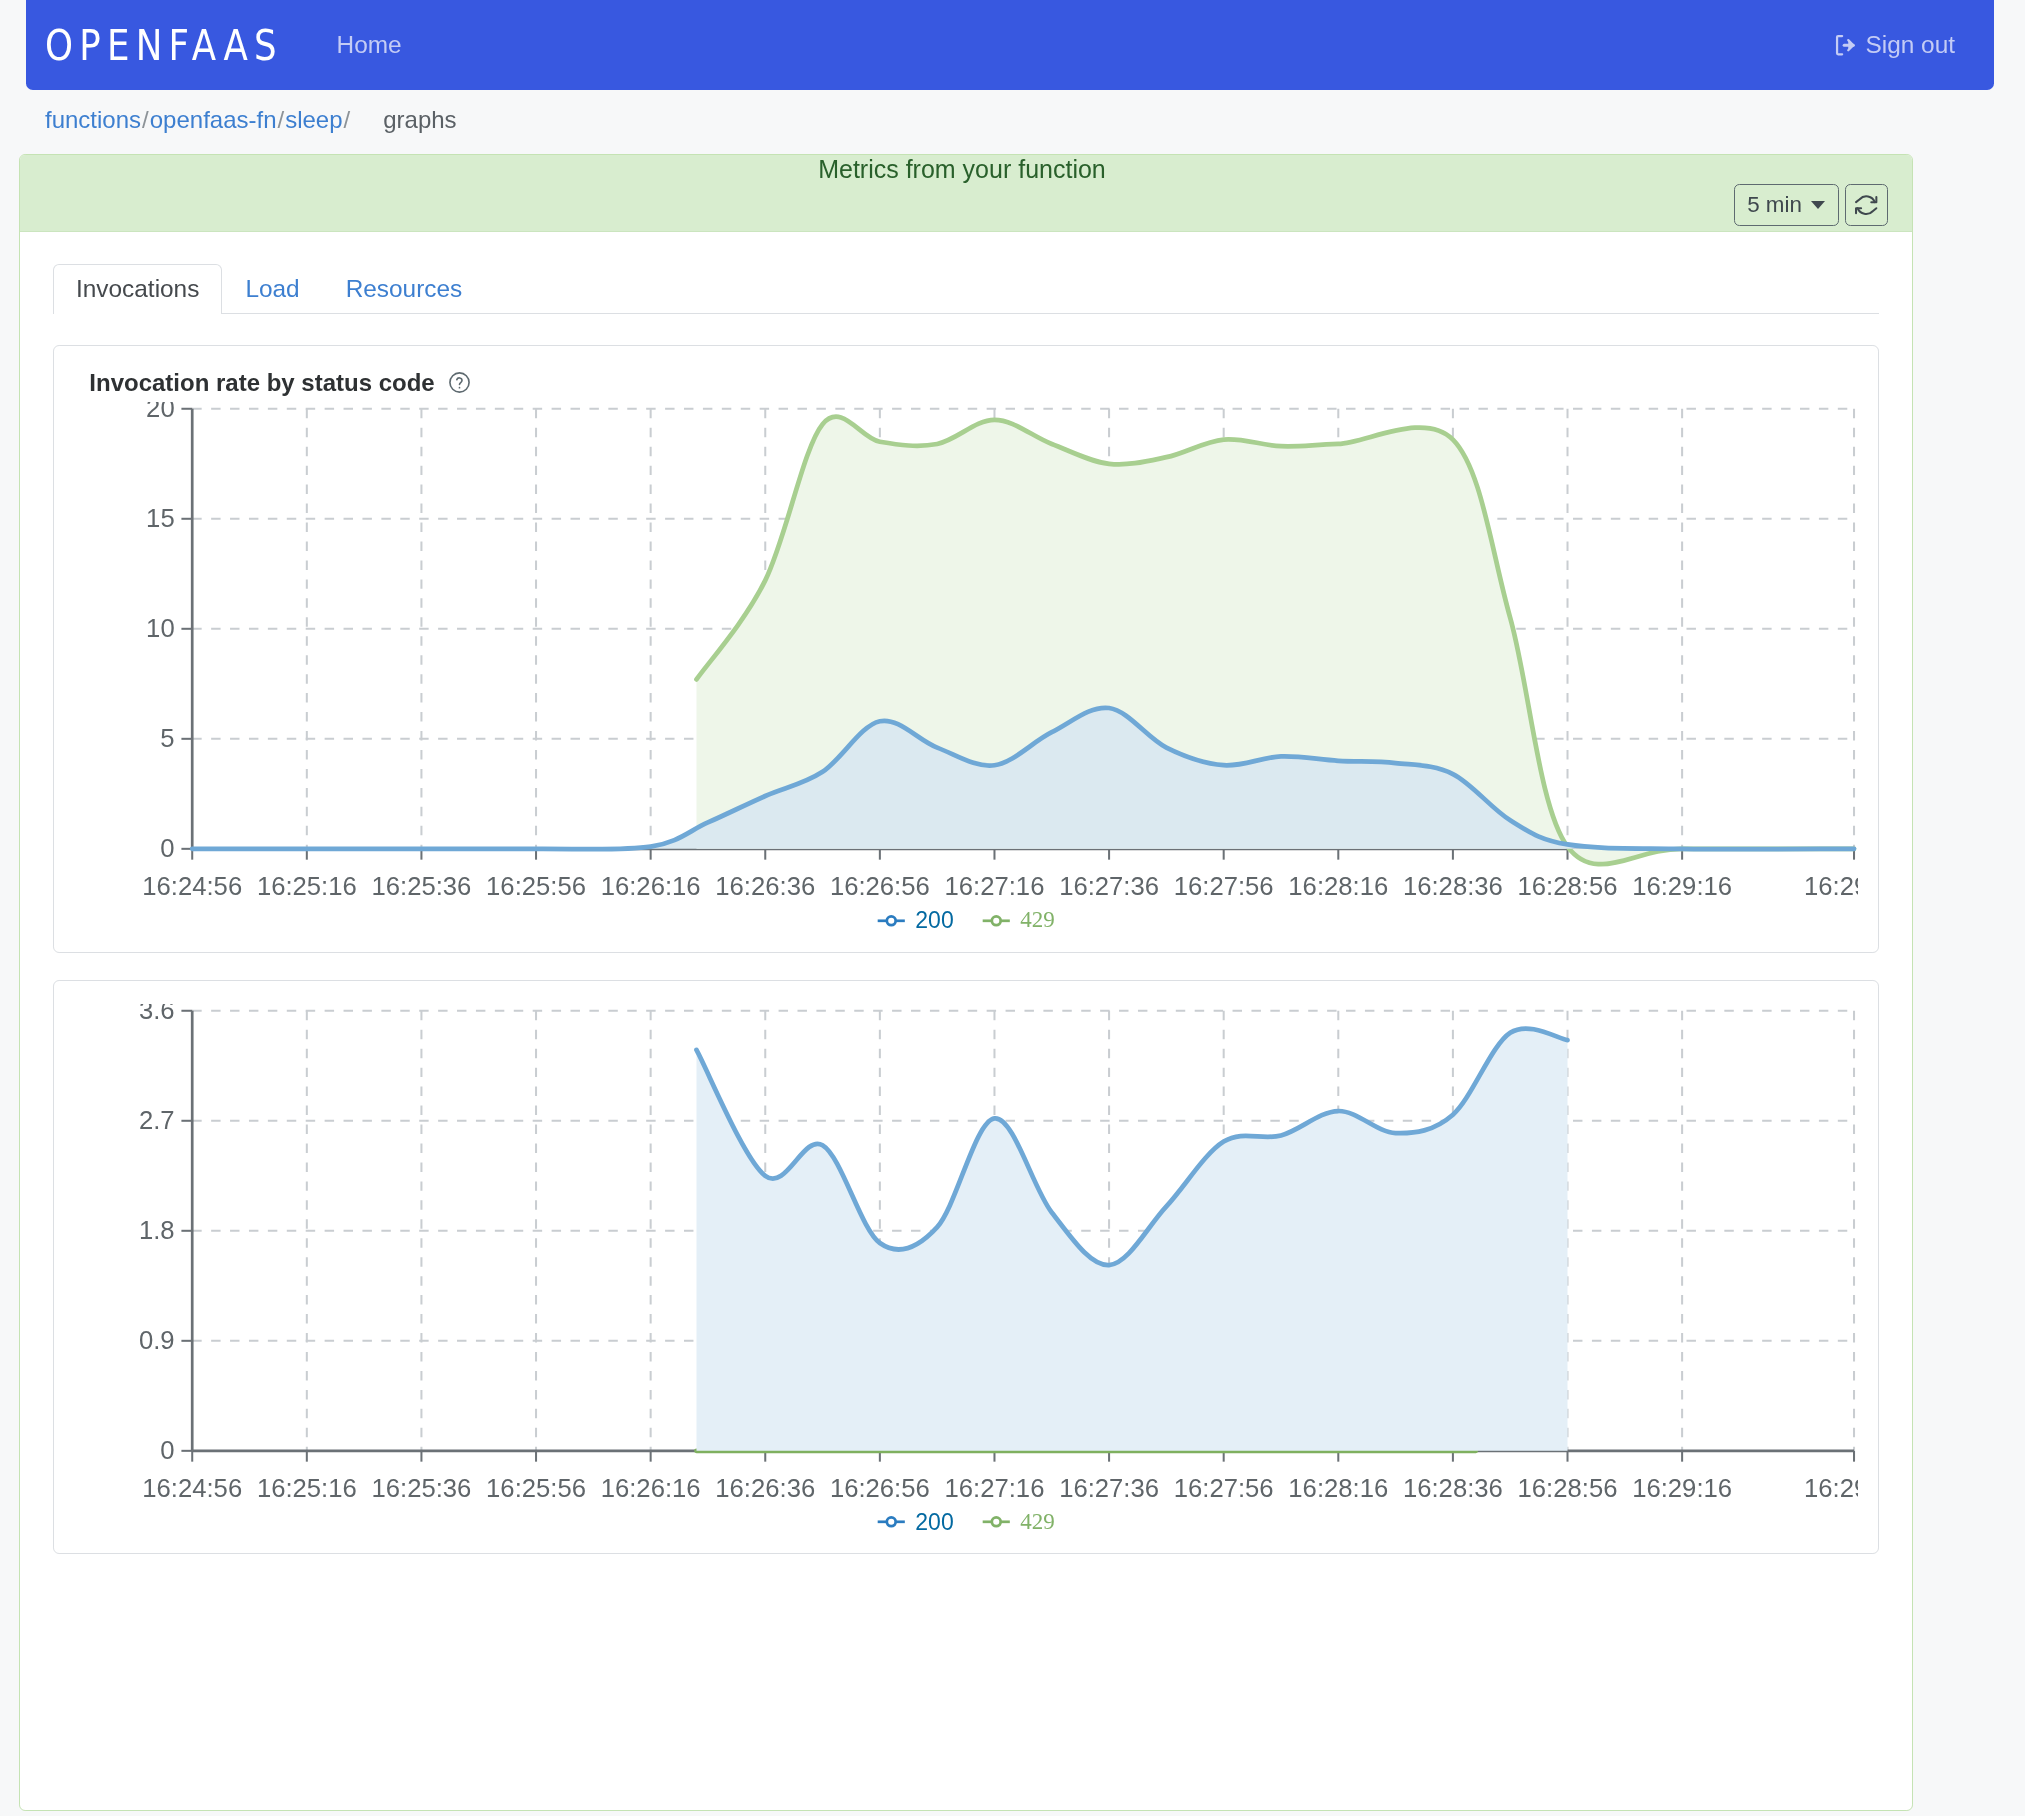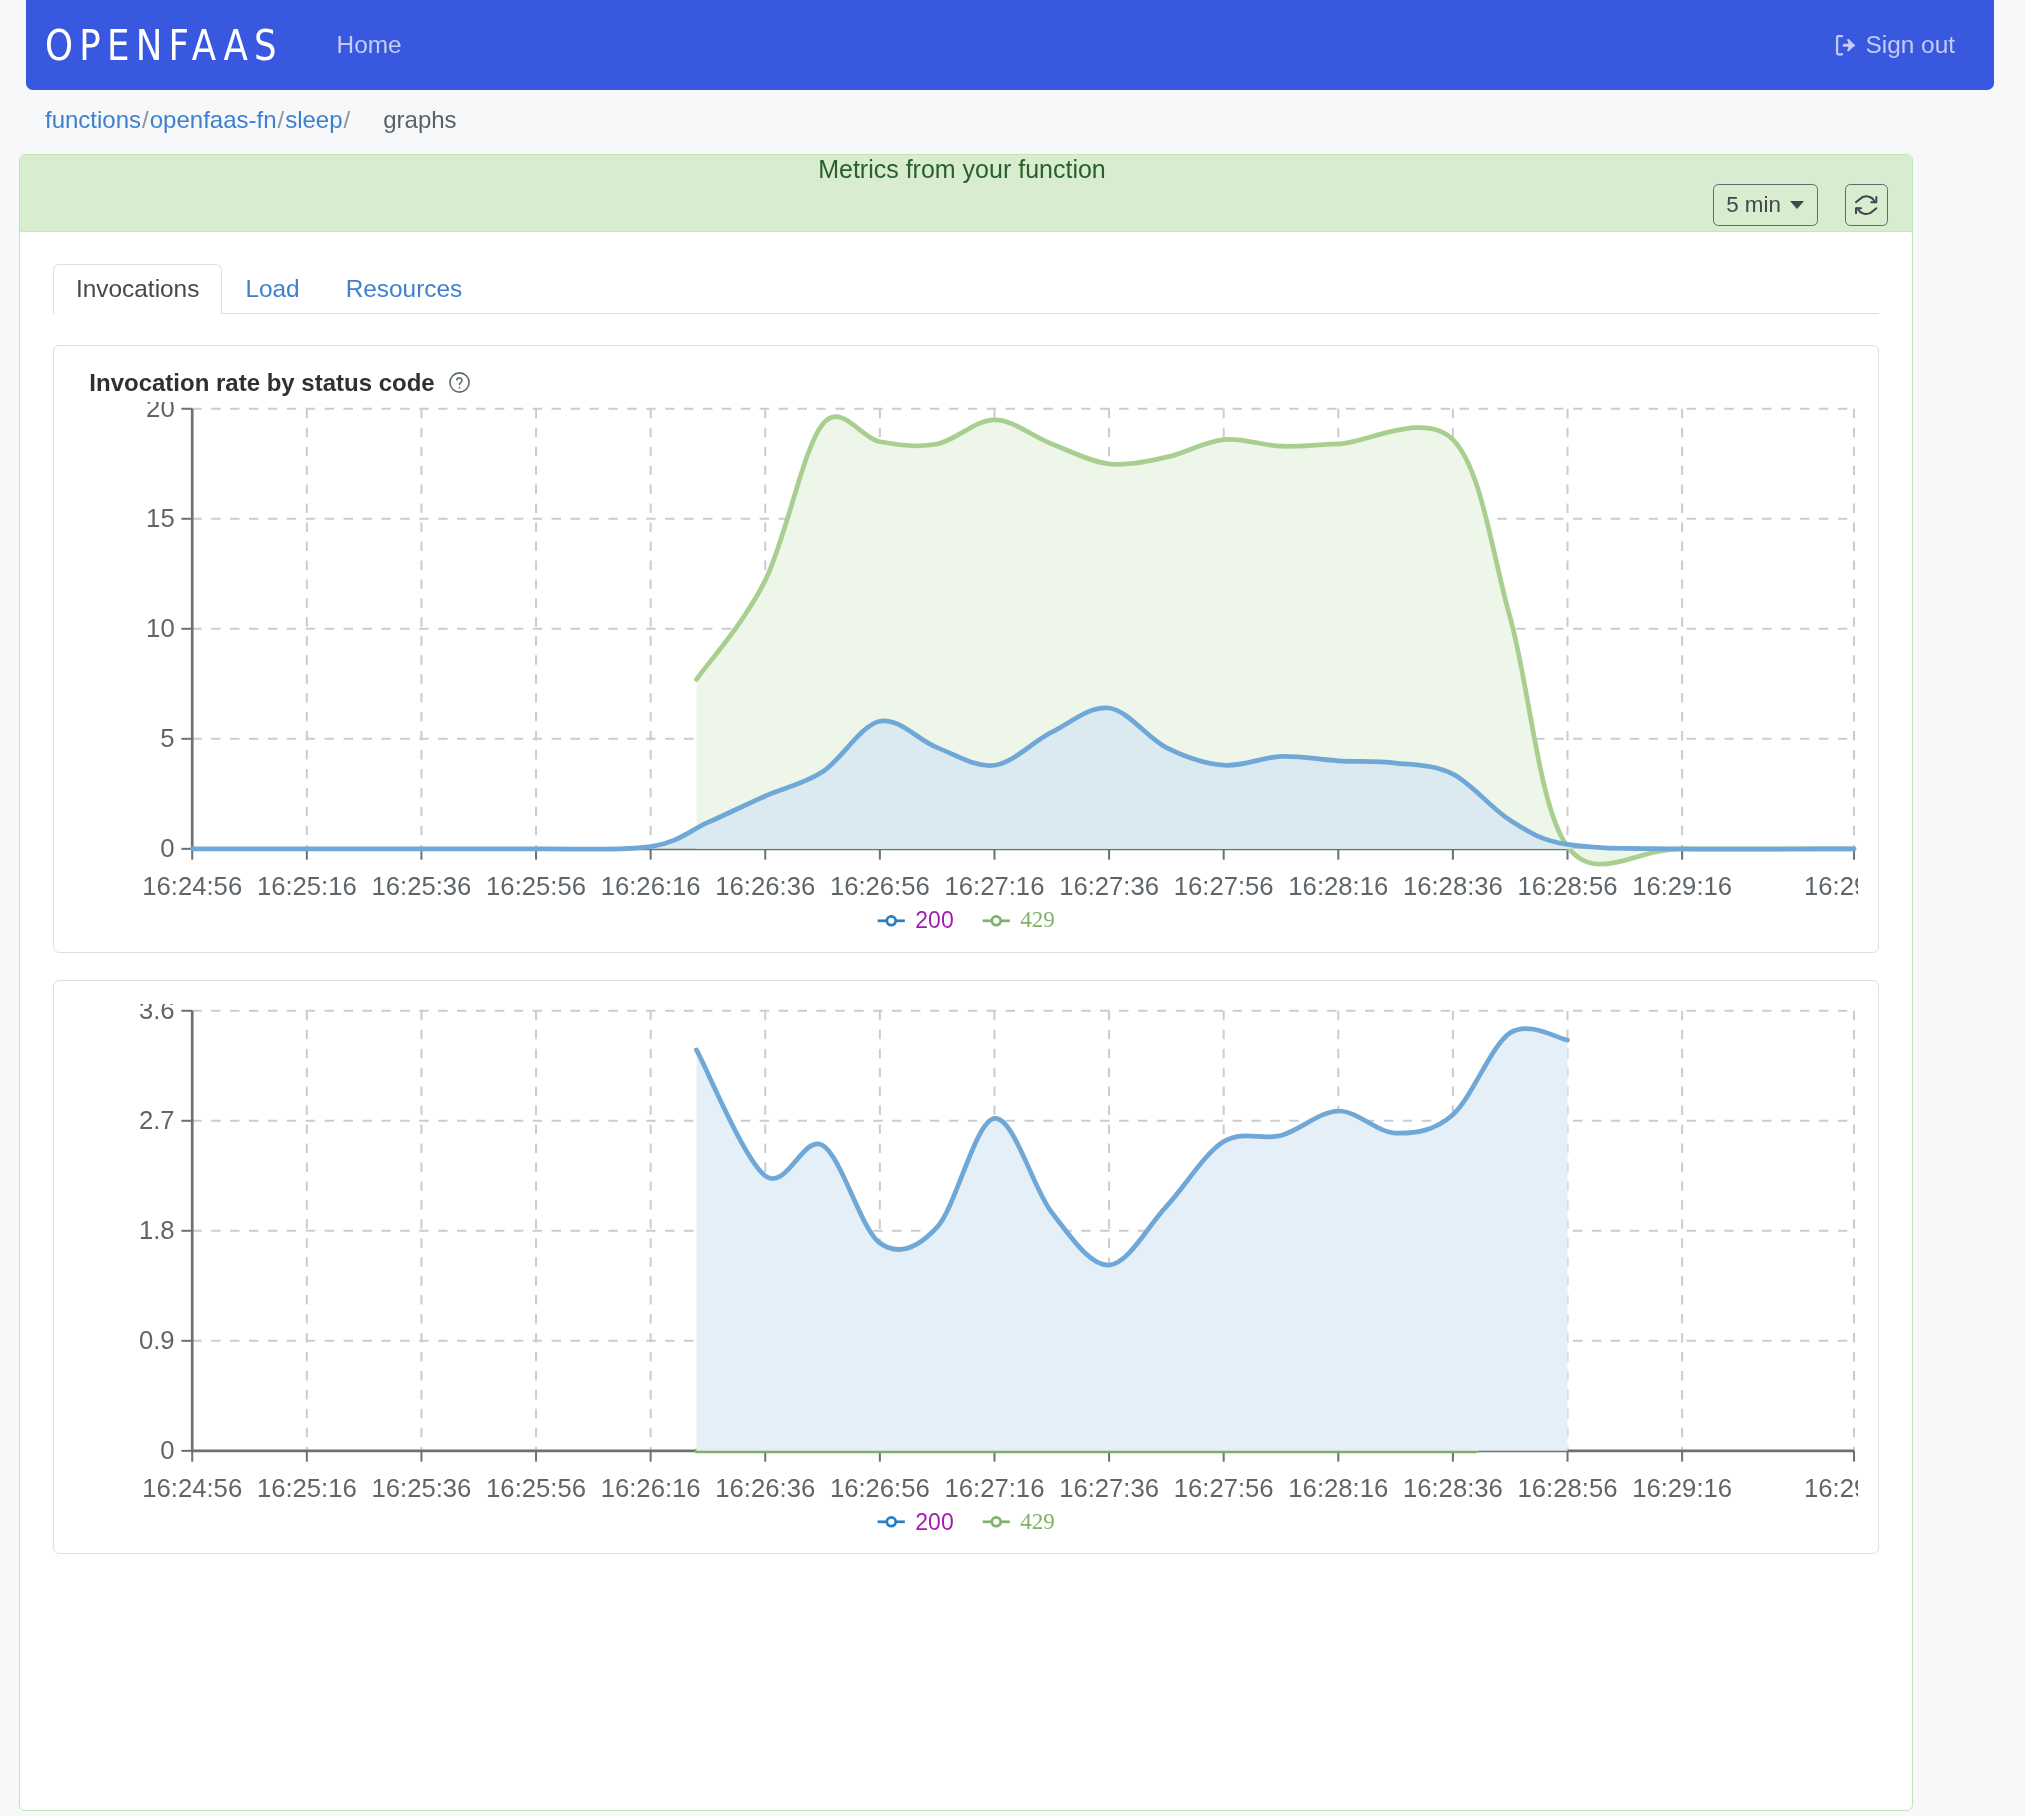--- a/index.html
+++ b/index.html
@@ -75,21 +75,21 @@
     padding: 0 24.4px 0 16.3px;
     border-bottom: 0.7px solid #cbe5bf;
     flex-direction: column;
   }
   .panel-title {
     font-size: 25px;
     color: #29602b;
   }
   .panel-actions {
     margin-left: auto;
-    display: flex; align-items: flex-end; gap: 27px; padding-left: 47px;
+    display: flex; align-items: flex-end; gap: 6px; padding-left: 47px;
   }
   .sel-btn {
     height: 42px;
     padding: 0 12.2px;
     border: 1.4px solid #5e6a70;
     border-radius: 5.4px;
     background: transparent;
     color: #3f484e;
     font-size: 22.4px;
     font-family: "Liberation Sans", sans-serif;
@@ -163,21 +163,21 @@
   .legend {
     display: flex; justify-content: center; align-items: center;
     gap: 28.5px;
     margin-top: 4.1px;
   }
   .legend-item {
     display: flex; align-items: center; gap: 9.5px;
     font-size: 23px;
     cursor: pointer;
   }
-  .legend-200 { color: #a21caf; }
+  .legend-200 { color: #0369a1; }
   .legend-429 { color: #81b268; font-family: Liberation Serif, serif; }
   svg { display: block; }
 </style>
 </head>
 <body>
 
 <div class="navbar">
   <div class="brand">OPENFAAS</div>
   <div class="nav-home">Home</div>
   <div class="nav-right">

